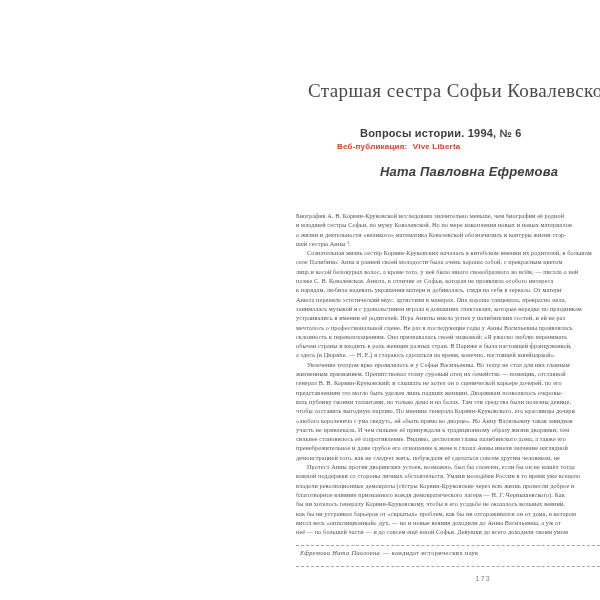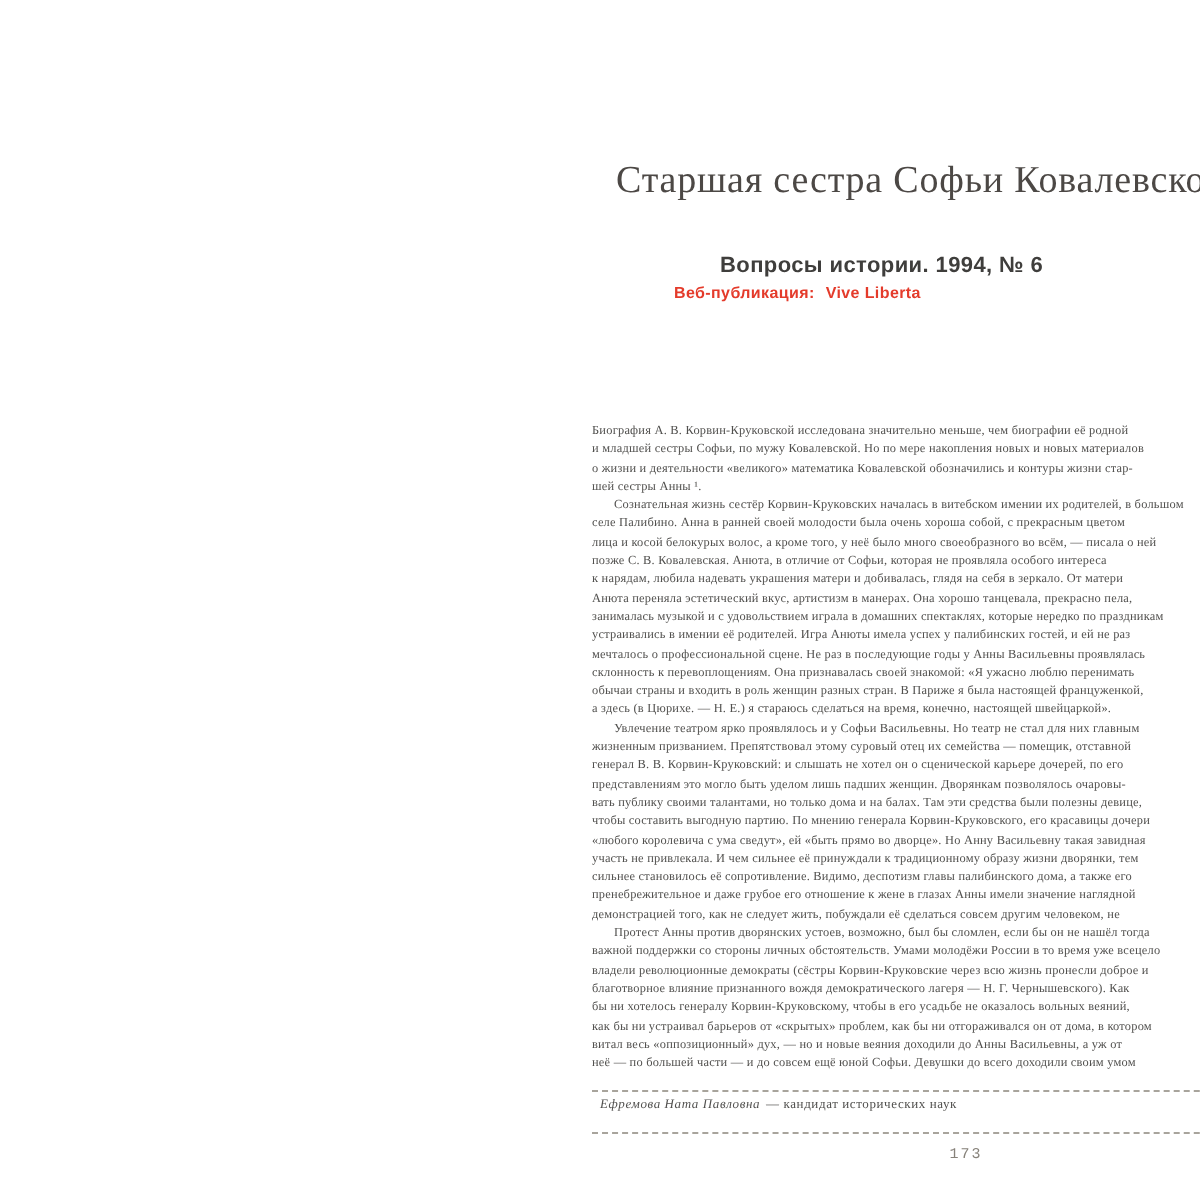--- a/index.html
+++ b/index.html
@@ -94,41 +94,42 @@
     color: var(--text-color, #51504e);
     white-space: nowrap;
     filter: blur(0.25px);
   }
   .footnote .fn-name { font-style: italic; margin-right: 3px; }
   .pageno {
     position: absolute;
     left: 177px; top: 574px;
     width: 20px;
     text-align: center;
-    font-family: Liberation Mono, monospace;
+    font-family: Liberation Sans, sans-serif;
     font-size: 7.5px;
     letter-spacing: 1px;
     color: var(--pageno-color, #87827a);
   }
 </style>
 </head>
 <body>
 
 <div class="canvas">
   <div class="column">
 
     <h1 class="title">Старшая сестра Софьи Ковалевской</h1>
 
     <div class="journal">Вопросы истории. 1994, № 6</div>
 
     <div class="webpub">
       <span>Веб-публикация:</span>
       <span class="pubname">Vive Liberta</span>
     </div>
 
+    <div class="author">Ната Павловна Ефремова</div>
 
     <div class="body-text">
         <div class="para">
           <div class="line">Биография А. В. Корвин-Круковской исследована значительно меньше, чем биографии её родной</div>
           <div class="line">и младшей сестры Софьи, по мужу Ковалевской. Но по мере накопления новых и новых материалов</div>
           <div class="line">о жизни и деятельности «великого» математика Ковалевской обозначились и контуры жизни стар-</div>
           <div class="line">шей сестры Анны ¹.</div>
         </div>
         <div class="para">
           <div class="line indent">Сознательная жизнь сестёр Корвин-Круковских началась в витебском имении их родителей, в большом</div>

